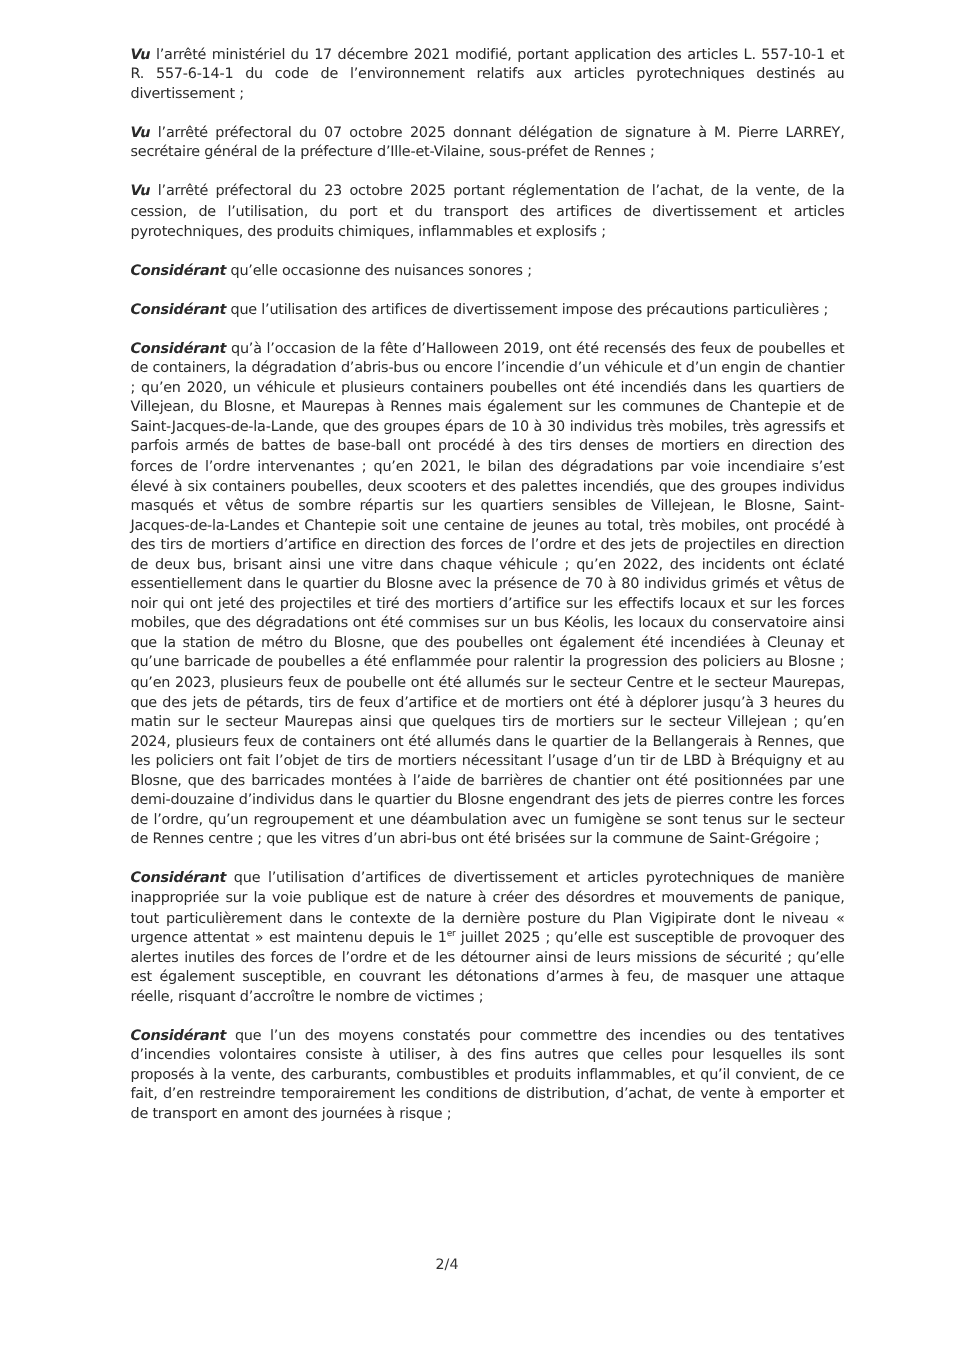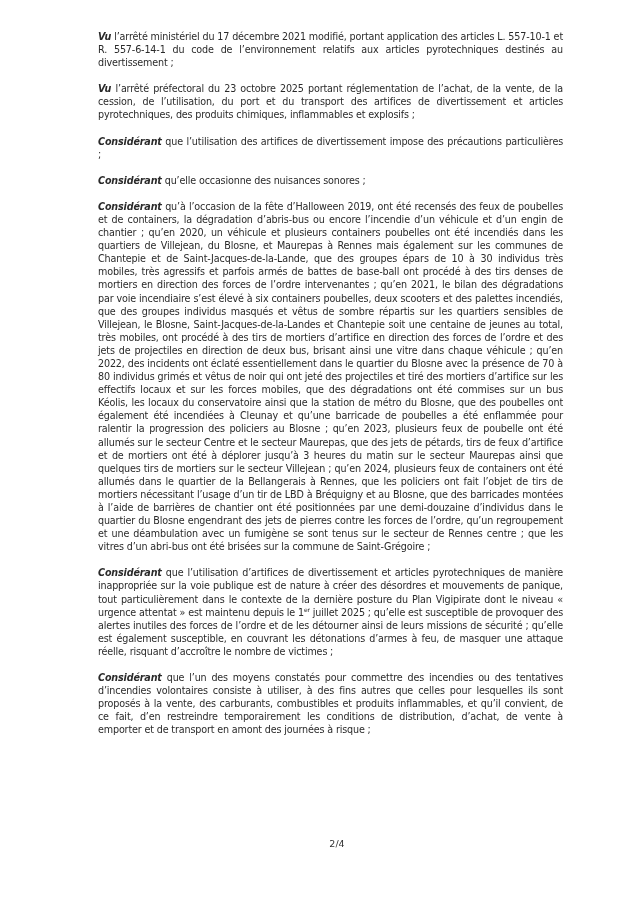--- a/index.html
+++ b/index.html
@@ -13,51 +13,51 @@
     position: absolute;
     left: 82px; top: 30px;
     width: 481px;
     font-family: "DejaVu Sans", sans-serif;
     font-size: 9.6px;
     line-height: 13.1px;
     color: #2a2a2a;
     letter-spacing: -0.15px;
   }
   .para {
-    margin: 0 0 13px 16px;
+    margin: 0 0 13px 5px;
     text-align: justify;
   }
   .lead {
     font-weight: bold;
     font-style: italic;
   }
   .footer {
     position: absolute;
     left: 0; width: 596px;
     top: 838px;
     text-align: center;
     font-family: "DejaVu Sans", sans-serif;
     font-size: 9.5px;
     color: #333;
-    padding-left: 39px;
   }
   sup { font-size: 6px; line-height: 0; }
 </style>
 </head>
 <body>
 
 <div class="page">
   <p class="para"><span class="lead">Vu</span><span> l’arrêté ministériel du 17 décembre 2021 modifié, portant application des articles L. 557-10-1 et R. 557-6-14-1 du code de l’environnement relatifs aux articles pyrotechniques destinés au divertissement ;</span></p>
 
+  <p class="para"><span class="lead">Vu</span><span> l’arrêté préfectoral du 07 octobre 2025 donnant délégation de signature à M. Pierre LARREY, secrétaire général de la préfecture d’Ille-et-Vilaine, sous-préfet de Rennes ;</span></p>
 
   <p class="para"><span class="lead">Vu</span><span> l’arrêté préfectoral du 23 octobre 2025 portant réglementation de l’achat, de la vente, de la cession, de l’utilisation, du port et du transport des artifices de divertissement et articles pyrotechniques, des produits chimiques, inflammables et explosifs ;</span></p>
 
+  <p class="para"><span class="lead">Considérant</span><span> qu’elle occasionne des nuisances sonores ;</span></p>
+
   <p class="para"><span class="lead">Considérant</span><span> que l’utilisation des artifices de divertissement impose des précautions particulières ;</span></p>
-
-  <p class="para"><span class="lead">Considérant</span><span> qu’elle occasionne des nuisances sonores ;</span></p>
 
   <p class="para"><span class="lead">Considérant</span><span> qu’à l’occasion de la fête d’Halloween 2019, ont été recensés des feux de poubelles et de containers, la dégradation d’abris-bus ou encore l’incendie d’un véhicule et d’un engin de chantier ; qu’en 2020, un véhicule et plusieurs containers poubelles ont été incendiés dans les quartiers de Villejean, du Blosne, et Maurepas à Rennes mais également sur les communes de Chantepie et de Saint-Jacques-de-la-Lande, que des groupes épars de 10 à 30 individus très mobiles, très agressifs et parfois armés de battes de base-ball ont procédé à des tirs denses de mortiers en direction des forces de l’ordre intervenantes ; qu’en 2021, le bilan des dégradations par voie incendiaire s’est élevé à six containers poubelles, deux scooters et des palettes incendiés, que des groupes individus masqués et vêtus de sombre répartis sur les quartiers sensibles de Villejean, le Blosne, Saint-Jacques-de-la-Landes et Chantepie soit une centaine de jeunes au total, très mobiles, ont procédé à des tirs de mortiers d’artifice en direction des forces de l’ordre et des jets de projectiles en direction de deux bus, brisant ainsi une vitre dans chaque véhicule ; qu’en 2022, des incidents ont éclaté essentiellement dans le quartier du Blosne avec la présence de 70 à 80 individus grimés et vêtus de noir qui ont jeté des projectiles et tiré des mortiers d’artifice sur les effectifs locaux et sur les forces mobiles, que des dégradations ont été commises sur un bus Kéolis, les locaux du conservatoire ainsi que la station de métro du Blosne, que des poubelles ont également été incendiées à Cleunay et qu’une barricade de poubelles a été enflammée pour ralentir la progression des policiers au Blosne ; qu’en 2023, plusieurs feux de poubelle ont été allumés sur le secteur Centre et le secteur Maurepas, que des jets de pétards, tirs de feux d’artifice et de mortiers ont été à déplorer jusqu’à 3 heures du matin sur le secteur Maurepas ainsi que quelques tirs de mortiers sur le secteur Villejean ; qu’en 2024, plusieurs feux de containers ont été allumés dans le quartier de la Bellangerais à Rennes, que les policiers ont fait l’objet de tirs de mortiers nécessitant l’usage d’un tir de LBD à Bréquigny et au Blosne, que des barricades montées à l’aide de barrières de chantier ont été positionnées par une demi-douzaine d’individus dans le quartier du Blosne engendrant des jets de pierres contre les forces de l’ordre, qu’un regroupement et une déambulation avec un fumigène se sont tenus sur le secteur de Rennes centre ; que les vitres d’un abri-bus ont été brisées sur la commune de Saint-Grégoire ;</span></p>
 
   <p class="para"><span class="lead">Considérant</span><span> que l’utilisation d’artifices de divertissement et articles pyrotechniques de manière inappropriée sur la voie publique est de nature à créer des désordres et mouvements de panique, tout particulièrement dans le contexte de la dernière posture du Plan Vigipirate dont le niveau « urgence attentat » est maintenu depuis le 1</span><sup>er</sup><span> juillet 2025 ; qu’elle est susceptible de provoquer des alertes inutiles des forces de l’ordre et de les détourner ainsi de leurs missions de sécurité ; qu’elle est également susceptible, en couvrant les détonations d’armes à feu, de masquer une attaque réelle, risquant d’accroître le nombre de victimes ;</span></p>
 
   <p class="para"><span class="lead">Considérant</span><span> que l’un des moyens constatés pour commettre des incendies ou des tentatives d’incendies volontaires consiste à utiliser, à des fins autres que celles pour lesquelles ils sont proposés à la vente, des carburants, combustibles et produits inflammables, et qu’il convient, de ce fait, d’en restreindre temporairement les conditions de distribution, d’achat, de vente à emporter et de transport en amont des journées à risque ;</span></p>
 
 </div>
 
 <div class="footer">2/4</div>

